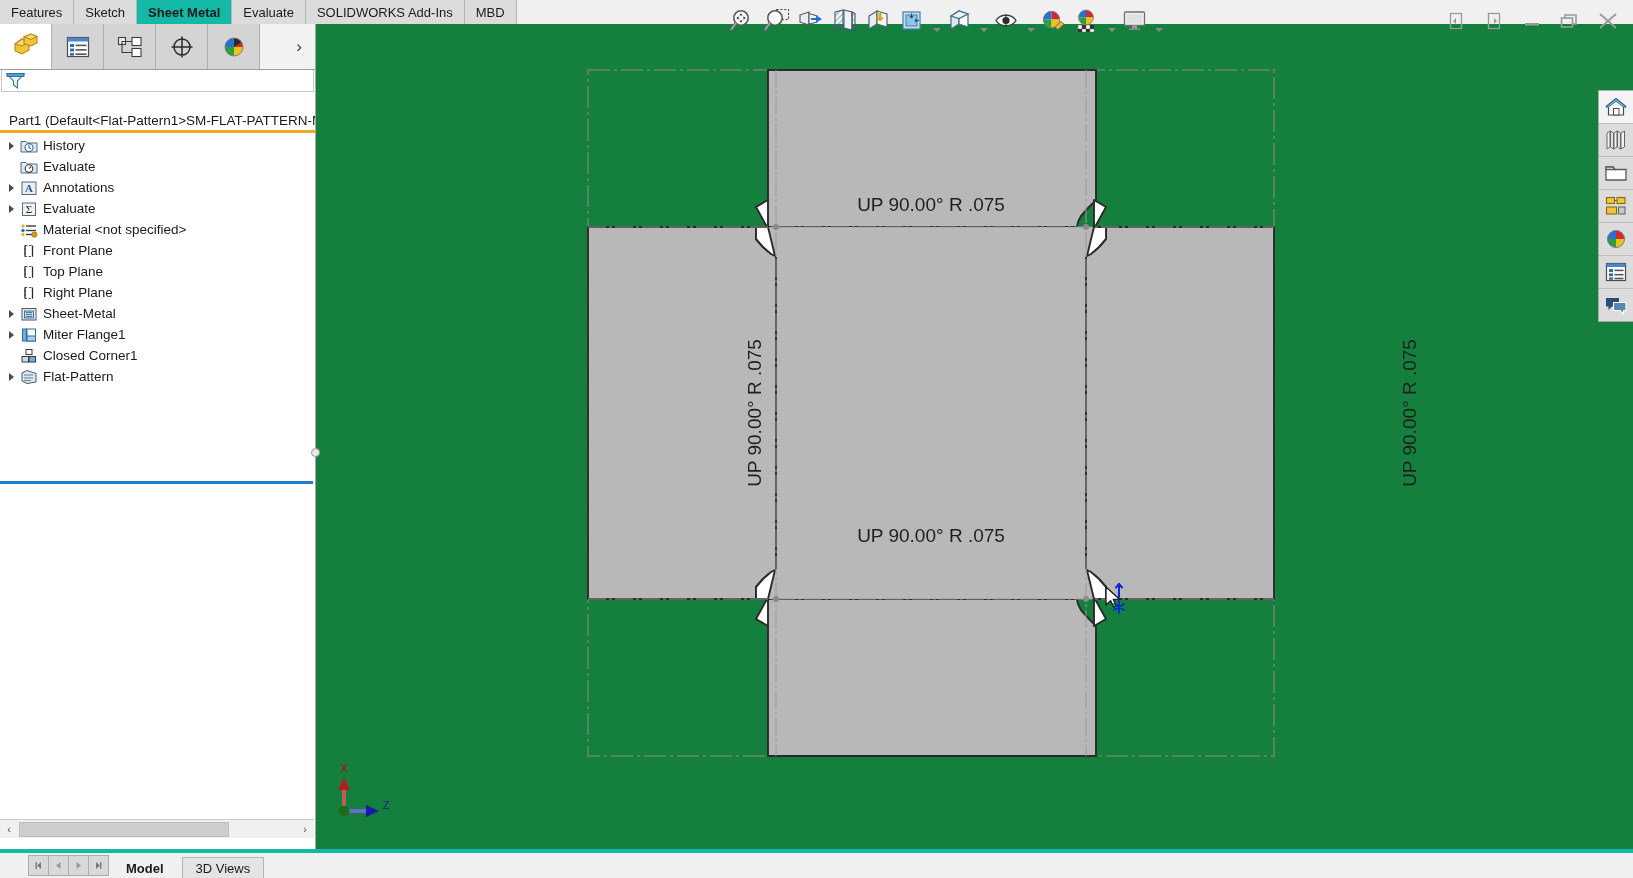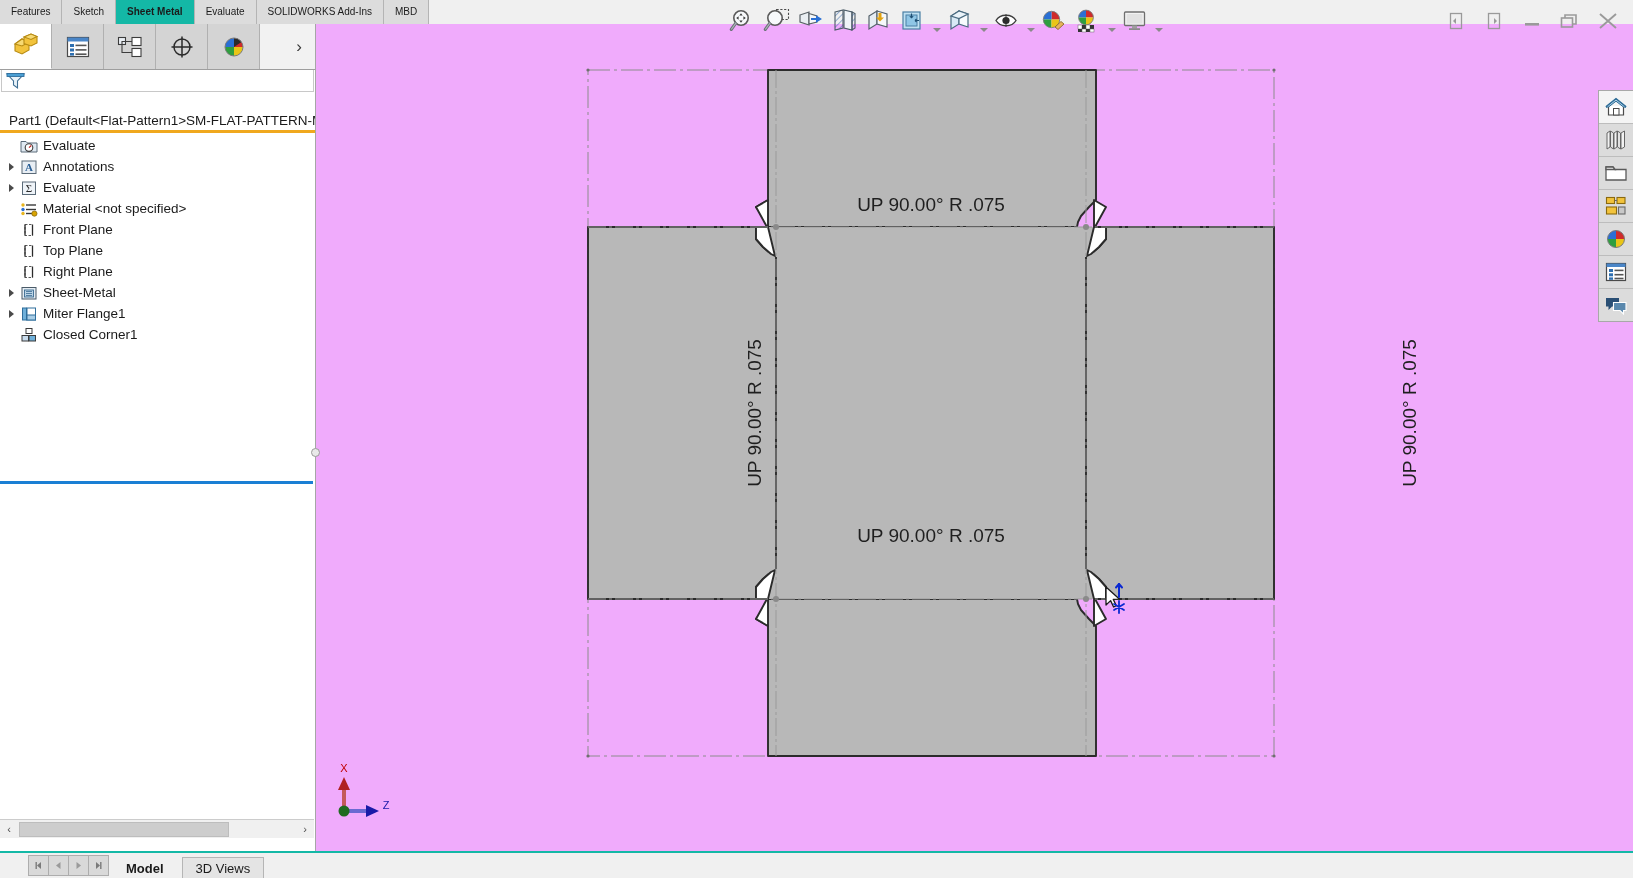--- a/index.html
+++ b/index.html
@@ -26,21 +26,21 @@
     background: #f0f0f0;
     display: flex;
     align-items: stretch;
     z-index: 10;
   }
   .rtab {
     display: flex;
     align-items: center;
     justify-content: center;
     padding: 0 11px;
-    font-size: 10px;
+    font-size: 13px;
     color: #1b1b1b;
     background: #dcdcdc;
     border-right: 1px solid #b4b4b4;
     cursor: default;
     white-space: nowrap;
     line-height: 1;
   }
   .rtab.active {
     background: #14b8a6;
     font-weight: bold;
@@ -250,21 +250,21 @@
   #fm-hscroll-track {
     flex: 1;
   }
 
   
   #bottom-bar {
     position: absolute;
     left: 0; bottom: 0;
     width: 1633px; height: 25px;
     background: #f0f0f0;
-    border-top: 2px solid #14b8a6;
+    border-top: 4px solid #14b8a6;
     display: flex;
     align-items: flex-end;
     z-index: 11;
   }
   #bb-navgroup {
     display: flex;
     margin-left: 28px;
     margin-bottom: 2px;
   }
   .bb-nav {
@@ -292,21 +292,21 @@
     background: #f0f0f0;
     font-weight: bold;
     border-color: #f0f0f0;
   }
 
   
   #graphics {
     position: absolute;
     left: 316px; top: 24px;
     width: 1317px; height: 829px;
-    background: #f0abfc;
+    background: #15803d;
     overflow: hidden;
   }
 
   
   #task-pane {
     position: absolute;
     right: 0; top: 90px;
     width: 34px;
     background: #dcdcdc;
     border: 1px solid #a8a8a8;
@@ -658,20 +658,31 @@
         <path d="M1.5 7 L6.5 3.5 L11.5 6 L6.5 9 Z" fill="#f9e08b" stroke="#b78b13" stroke-width="0.9"></path>
         <path d="M8 2.5 L12.5 0.8 L16.5 2.5 L16.5 7 L12.5 8.8 L8 7 Z" fill="#f2c33c" stroke="#b78b13" stroke-width="0.9"></path>
         <path d="M8 2.5 L12.5 0.8 L16.5 2.5 L12.5 4.3 Z" fill="#f9e08b" stroke="#b78b13" stroke-width="0.9"></path>
       </svg>
       <span class="rootlabel">Part1  (Default&lt;Flat-Pattern1&gt;SM-FLAT-PATTERN-MB</span>
     </div>
     <div id="fm-rootline"></div>
 
     <div id="fm-tree">
 
+      <div class="tnode">
+        <span class="tarrow has"></span>
+        <span class="ticon">
+          <svg width="18" height="16" viewBox="0 0 18 16">
+            <path d="M1 3.5 L6 3.5 L7.5 5 L17 5 L17 14 L1 14 Z" fill="#dfe9f2" stroke="#5a6a78" stroke-width="1"></path>
+            <circle cx="9" cy="9.6" r="4" fill="#ffffff" stroke="#2f6e9c" stroke-width="1.1"></circle>
+            <path d="M9 7 L9 9.6 L11 10.8" stroke="#2f6e9c" stroke-width="1.1" fill="none"></path>
+          </svg>
+        </span>
+        <span class="tlabel">History</span>
+      </div>
 
       <div class="tnode">
         <span class="tarrow"></span>
         <span class="ticon">
           <svg width="18" height="16" viewBox="0 0 18 16">
             <path d="M1 3.5 L6 3.5 L7.5 5 L17 5 L17 14 L1 14 Z" fill="#dfe9f2" stroke="#5a6a78" stroke-width="1"></path>
             <circle cx="9" cy="9.6" r="3.8" fill="#ffffff" stroke="#3c3c3c" stroke-width="1.1"></circle>
             <path d="M9 9.6 L11.3 7.5" stroke="#c02020" stroke-width="1.2"></path>
           </svg>
         </span>
@@ -784,20 +795,30 @@
         <span class="ticon">
           <svg width="18" height="16" viewBox="0 0 18 16">
             <rect x="6" y="1.5" width="6" height="5" fill="#ffffff" stroke="#3a3a3a" stroke-width="1"></rect>
             <rect x="2" y="8.5" width="6.5" height="5.5" fill="#c9dced" stroke="#3a3a3a" stroke-width="1"></rect>
             <rect x="9" y="8.5" width="6.5" height="5.5" fill="#6fb0da" stroke="#3a3a3a" stroke-width="1"></rect>
           </svg>
         </span>
         <span class="tlabel">Closed Corner1</span>
       </div>
 
+      <div class="tnode">
+        <span class="tarrow has"></span>
+        <span class="ticon">
+          <svg width="18" height="16" viewBox="0 0 18 16">
+            <path d="M2 4 L7 1.5 L16 4.5 L16 13 L7 14.5 L2 12 Z" fill="#dbe7f0" stroke="#4a5a68" stroke-width="1"></path>
+            <path d="M4 6 L13 6 M4 9 L13 9 M4 11.5 L11 11.5" stroke="#5a7a96" stroke-width="0.9"></path>
+          </svg>
+        </span>
+        <span class="tlabel">Flat-Pattern</span>
+      </div>
 
     </div>
 
     <div id="fm-selbar"></div>
     <div id="fm-splitter"></div>
 
     <div id="fm-hscroll">
       <div class="sb-arrow">‹</div>
       <div id="fm-hscroll-thumb"></div>
       <div id="fm-hscroll-track"></div>

